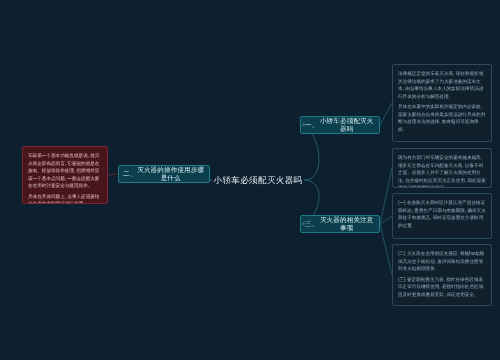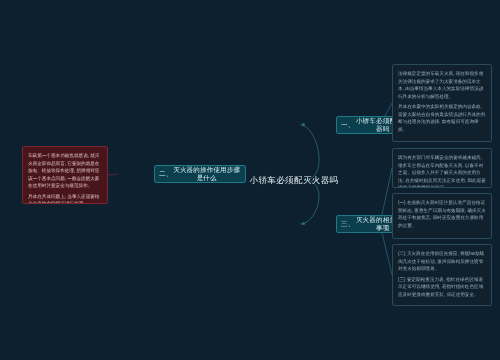--- a/index.html
+++ b/index.html
@@ -28,21 +28,20 @@
   }
   .node {
     position: absolute;
     box-sizing: border-box;
     display: flex;
     align-items: center;
     justify-content: center;
     text-align: center;
     line-height: 1.25;
     color: #dfe9ef;
-    margin-left: 36px;
   }
   .root {
     left: 212px;
     top: 167px;
     width: 92px;
     height: 26px;
     font-size: 8.5px;
     color: #e8f0f4;
     letter-spacing: 0.4px;
   }

